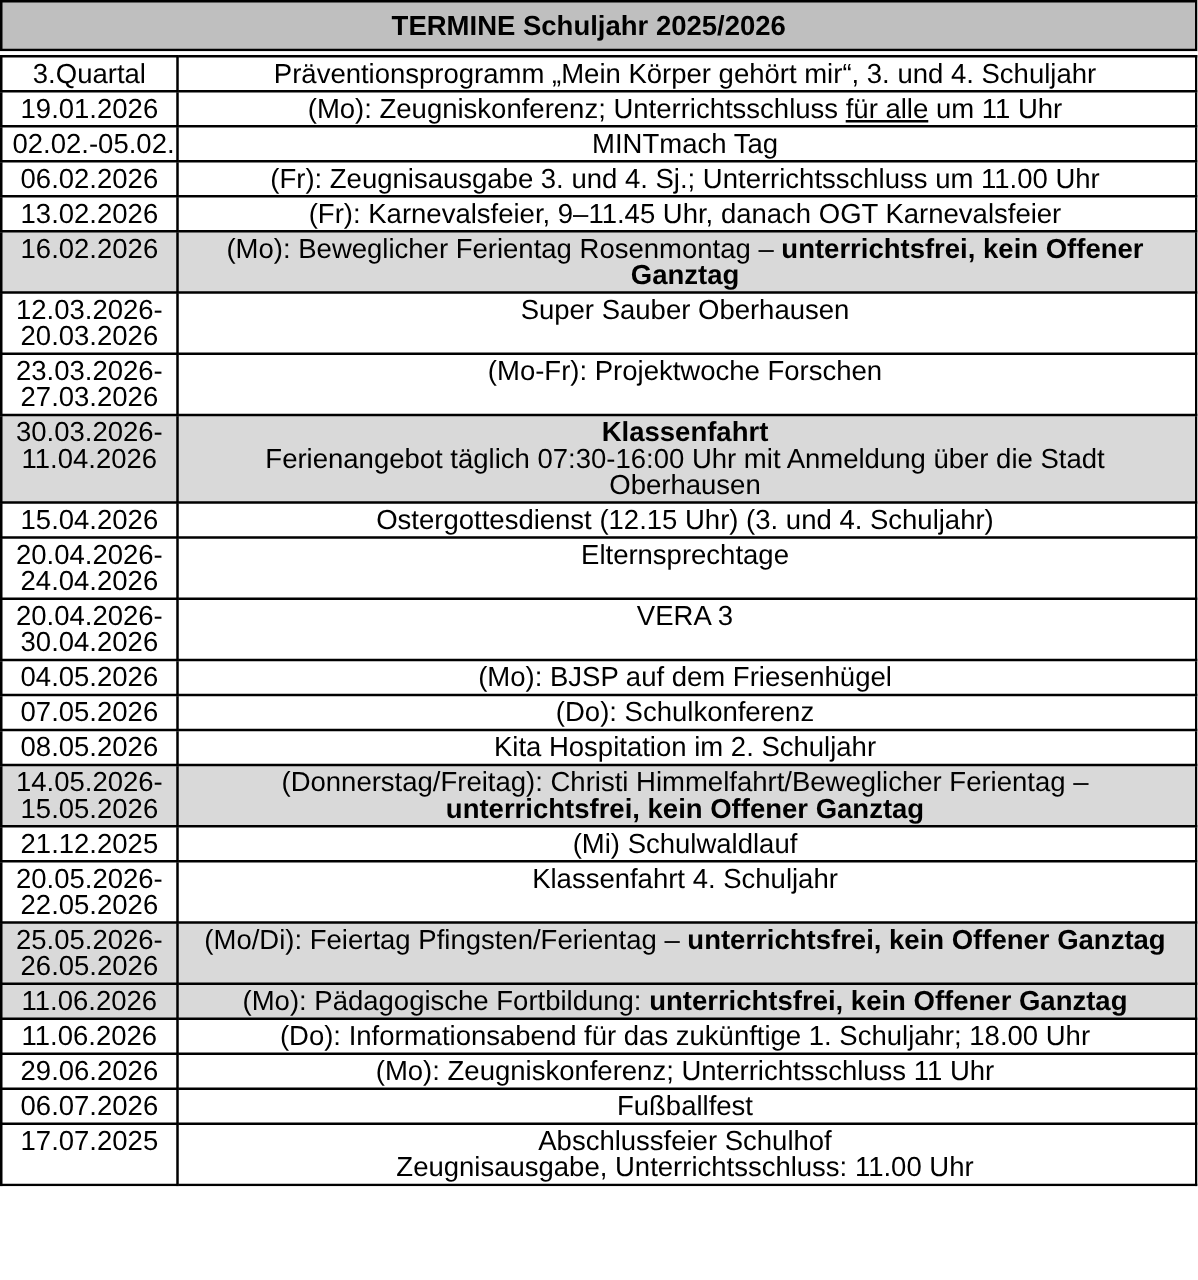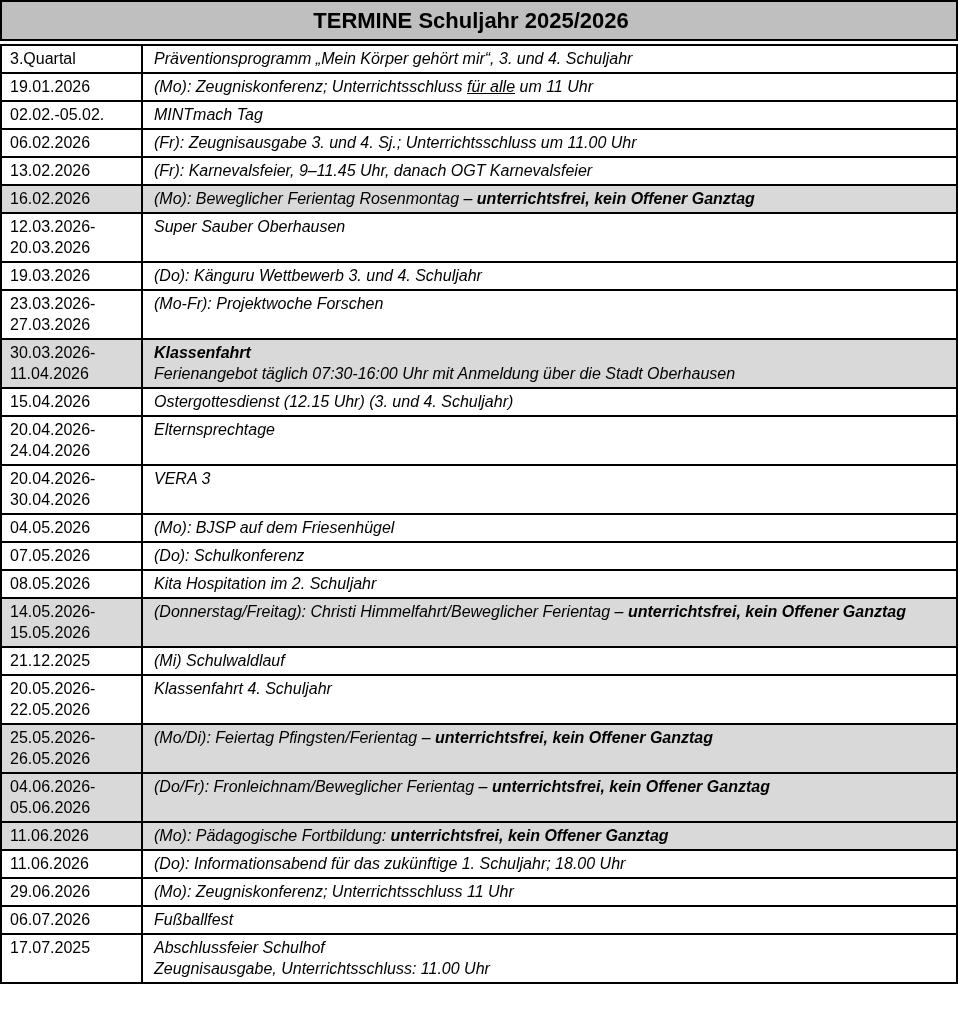--- a/index.html
+++ b/index.html
@@ -28,25 +28,26 @@
   .gap { height: 3px; background: #ffffff; }
   table.termine {
     width: 958px;
     border-collapse: collapse;
     table-layout: fixed;
   }
   table.termine col.c-date { width: 141px; }
   table.termine td {
     border: 2px solid var(--border-color);
     vertical-align: top;
-    font-size: 16px;
+    font-size: 22px;
     line-height: 21px;
     padding: 2px 8px 3px 8px;
+    text-align: center;
   }
-  table.termine td.event-cell { padding-left: 11px; padding-right: 14px; font-style: italic; }
+  table.termine td.event-cell { padding-left: 11px; padding-right: 14px; }
   tr.hl td { background: var(--highlight-bg); }
   .bold { font-weight: bold; }
   .underline { text-decoration: underline; }
 </style>
 </head>
 <body>
 
 <div class="doc">
   <div class="header-cell">TERMINE Schuljahr 2025/2026</div>
   <div class="gap"></div>
@@ -76,24 +77,20 @@
           <td class="date-cell">13.02.2026</td>
           <td class="event-cell"><span>(Fr): Karnevalsfeier, 9–11.45 Uhr, danach OGT Karnevalsfeier</span></td>
         </tr>
         <tr class="hl">
           <td class="date-cell">16.02.2026</td>
           <td class="event-cell"><span>(Mo): Beweglicher Ferientag Rosenmontag – </span><span class="bold">unterrichtsfrei, kein Offener Ganztag</span></td>
         </tr>
         <tr>
           <td class="date-cell">12.03.2026-<br>20.03.2026</td>
           <td class="event-cell"><span>Super Sauber Oberhausen</span></td>
-        </tr>
-        <tr>
-          <td class="date-cell">19.03.2026</td>
-          <td class="event-cell"><span>(Do): Känguru Wettbewerb 3. und 4. Schuljahr</span></td>
         </tr>
         <tr>
           <td class="date-cell">23.03.2026-<br>27.03.2026</td>
           <td class="event-cell"><span>(Mo-Fr): Projektwoche Forschen</span></td>
         </tr>
         <tr class="hl">
           <td class="date-cell">30.03.2026-<br>11.04.2026</td>
           <td class="event-cell"><span class="bold">Klassenfahrt</span><span><br>Ferienangebot täglich 07:30-16:00 Uhr mit Anmeldung über die Stadt Oberhausen</span></td>
         </tr>
         <tr>
@@ -130,24 +127,20 @@
         </tr>
         <tr>
           <td class="date-cell">20.05.2026-<br>22.05.2026</td>
           <td class="event-cell"><span>Klassenfahrt 4. Schuljahr</span></td>
         </tr>
         <tr class="hl">
           <td class="date-cell">25.05.2026-<br>26.05.2026</td>
           <td class="event-cell"><span>(Mo/Di): Feiertag Pfingsten/Ferientag – </span><span class="bold">unterrichtsfrei, kein Offener Ganztag</span></td>
         </tr>
         <tr class="hl">
-          <td class="date-cell">04.06.2026-<br>05.06.2026</td>
-          <td class="event-cell"><span>(Do/Fr): Fronleichnam/Beweglicher Ferientag – </span><span class="bold">unterrichtsfrei, kein Offener Ganztag</span></td>
-        </tr>
-        <tr class="hl">
           <td class="date-cell">11.06.2026</td>
           <td class="event-cell"><span>(Mo): Pädagogische Fortbildung: </span><span class="bold">unterrichtsfrei, kein Offener Ganztag</span></td>
         </tr>
         <tr>
           <td class="date-cell">11.06.2026</td>
           <td class="event-cell"><span>(Do): Informationsabend für das zukünftige 1. Schuljahr; 18.00 Uhr</span></td>
         </tr>
         <tr>
           <td class="date-cell">29.06.2026</td>
           <td class="event-cell"><span>(Mo): Zeugniskonferenz; Unterrichtsschluss 11 Uhr</span></td>

